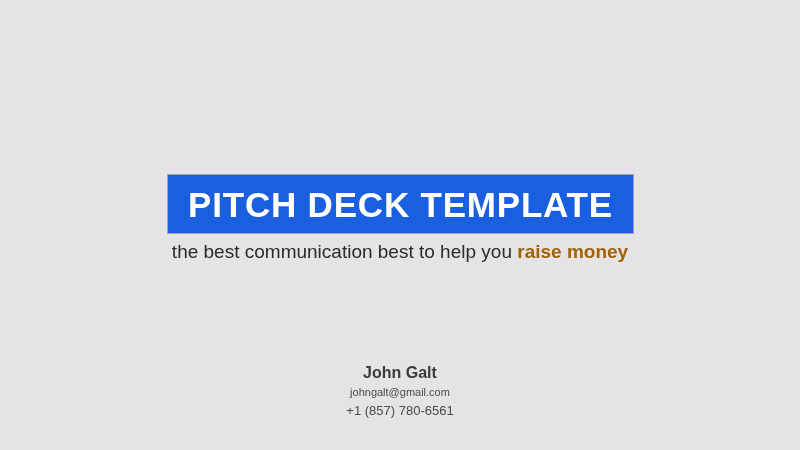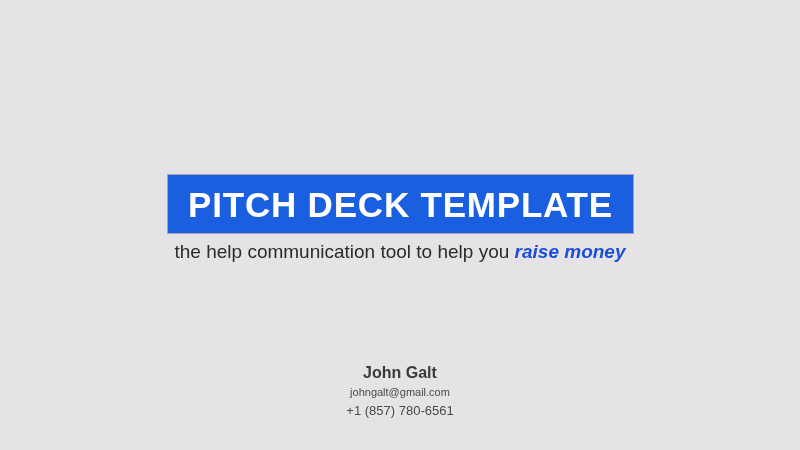--- a/index.html
+++ b/index.html
@@ -51,23 +51,22 @@
     left: 0;
     top: 240px;
     width: 800px;
     text-align: center;
     font-size: 19px;
     line-height: 1.25;
     color: #2b2b2b;
     white-space: nowrap;
   }
   .subtitle .highlight {
-    color: #1d4ed8;
+    color: #a16207;
     font-weight: bold;
-    font-style: italic;
   }
 
   
   .contact {
     position: absolute;
     left: 0;
     top: 362px;
     width: 800px;
     text-align: center;
     color: #444444;
@@ -92,21 +91,21 @@
 </head>
 <body>
 
 <div class="slide">
 
   <div class="title-banner">
     <span class="title-text">PITCH DECK TEMPLATE</span>
   </div>
 
   <div class="subtitle">
-    <span>the help communication tool to help you </span><span class="highlight">raise money</span>
+    <span>the best communication best to help you </span><span class="highlight">raise money</span>
   </div>
 
   <div class="contact">
     <div class="contact-name">John Galt</div>
     <div class="contact-email">johngalt@gmail.com</div>
     <div class="contact-phone">+1 (857) 780-6561</div>
   </div>
 
 </div>
 

